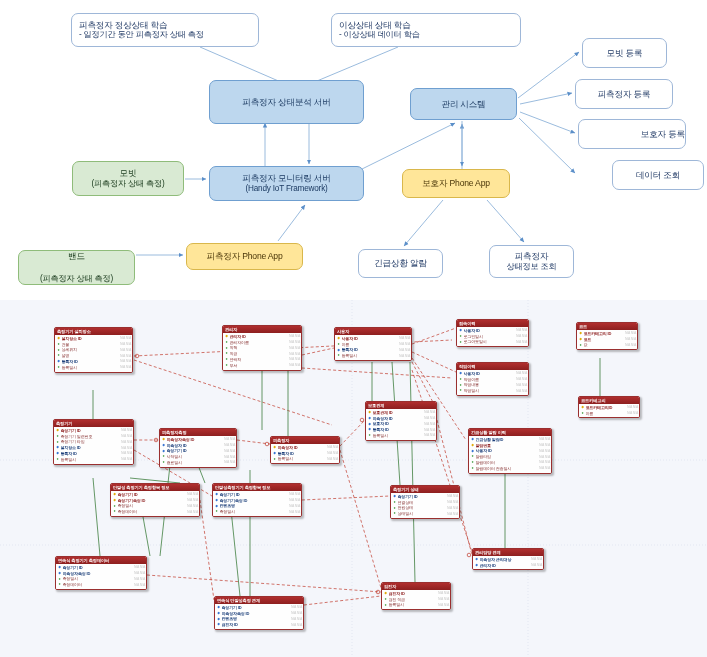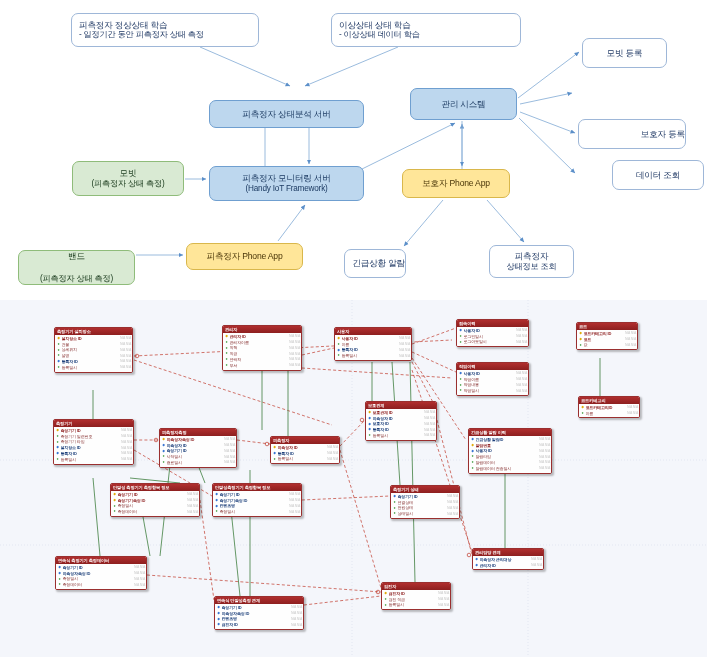--- a/index.html
+++ b/index.html
@@ -75,21 +75,21 @@
       </g>
     </svg>
   <div class="node n-plain left" style="left: 71px; top: 13px; width: 188px; height: 34px;">
         <span class="l1">피측정자 정상상태 학습</span>
         <span class="l2">- 일정기간 동안 피측정자 상태 측정</span>
       </div>
       <div class="node n-plain left" style="left: 331px; top: 13px; width: 190px; height: 34px;">
         <span class="l1">이상상태 상태 학습</span>
         <span class="l2">- 이상상태 데이터 학습</span>
       </div>
-      <div class="node n-blue" style="left: 209px; top: 100px; width: 155px; height: 28px;">
+      <div class="node n-blue" style="left: 209px; top: 80px; width: 155px; height: 44px;">
         <span class="l1">피측정자 상태분석 서버</span>
       </div>
       <div class="node n-blue" style="left: 410px; top: 88px; width: 107px; height: 32px; font-family: Liberation Serif, serif;">
         <span class="l1">관리 시스템</span>
       </div>
       <div class="node n-blue" style="left: 209px; top: 166px; width: 155px; height: 35px;">
         <span class="l1">피측정자 모니터링 서버</span>
         <span class="l2">(Handy IoT Framework)</span>
       </div>
       <div class="node n-yellow" style="left: 402px; top: 169px; width: 108px; height: 29px;">
@@ -102,27 +102,30 @@
       <div class="node n-green" style="left: 18px; top: 250px; width: 117px; height: 35px; gap: 13px;">
         <span class="l1">밴드</span>
         <span class="l2">(피측정자 상태 측정)</span>
       </div>
       <div class="node n-yellow" style="left: 186px; top: 243px; width: 117px; height: 27px;">
         <span class="l1">피측정자 Phone App</span>
       </div>
       <div class="node n-plain" style="left: 582px; top: 38px; width: 85px; height: 30px;">
         <span class="l1">모빗 등록</span>
       </div>
+      <div class="node n-plain" style="left: 575px; top: 79px; width: 98px; height: 30px;">
+        <span class="l1">피측정자 등록</span>
+      </div>
       <div class="node n-plain" style="left: 578px; top: 119px; width: 108px; height: 30px; align-items: flex-end;">
         <span class="l1">보호자 등록</span>
       </div>
       <div class="node n-plain" style="left: 612px; top: 160px; width: 92px; height: 30px;">
         <span class="l1">데이터 조회</span>
       </div>
-      <div class="node n-plain" style="left: 344px; top: 249px; width: 62px; height: 29px; align-items: flex-end;">
+      <div class="node n-plain" style="left: 358px; top: 249px; width: 85px; height: 29px;">
         <span class="l1">긴급상황 알람</span>
       </div>
       <div class="node n-plain" style="left: 489px; top: 245px; width: 85px; height: 33px;">
         <span class="l1">피측정자</span>
         <span class="l2">상태정보 조회</span>
       </div>
     </div>
 
   <div id="erd">
     <svg id="erd-svg">

